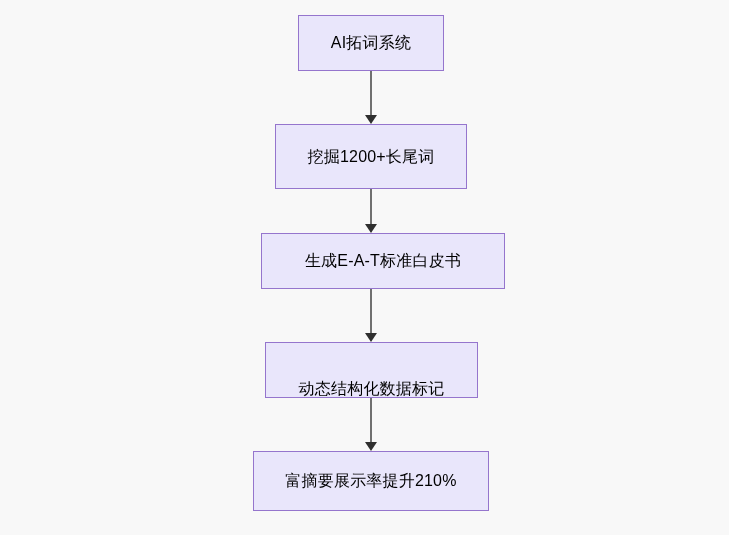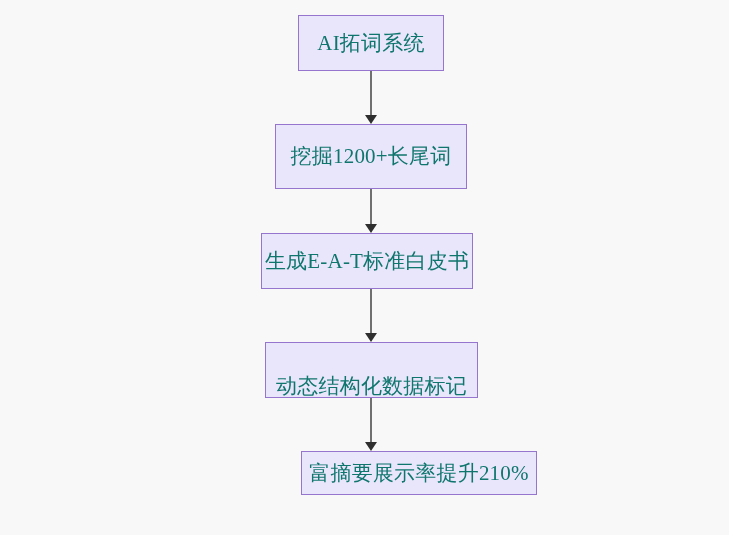--- a/index.html
+++ b/index.html
@@ -20,27 +20,26 @@
     background: #f8f8f8;
   }
   .node {
     position: absolute;
     box-sizing: border-box;
     background: #e9e6fb;
     border: 1.6px solid #9575cd;
     display: flex;
     align-items: center;
     justify-content: center;
-    color: #0f766e;
-    font-size: 21px;
+    color: #000000;
+    font-size: 16px;
     line-height: 1;
     letter-spacing: 0.2px;
     white-space: nowrap;
     user-select: none;
-    font-family: Liberation Serif, serif;
   }
   .node-label {
     display: block;
   }
   .connector {
     position: absolute;
     width: 26px;
     display: flex;
     flex-direction: column;
     align-items: center;
@@ -86,25 +85,25 @@
   </div>
 
   <div class="node" style="left:298px; top:15px; width:146px; height:56px;">
     <span class="node-label">AI拓词系统</span>
   </div>
 
   <div class="node" style="left:275px; top:124px; width:192px; height:65px;">
     <span class="node-label">挖掘1200+长尾词</span>
   </div>
 
-  <div class="node" style="left:261px; top:233px; width:212px; height:56px;">
+  <div class="node" style="left:261px; top:233px; width:244px; height:56px;">
     <span class="node-label">生成E-A-T标准白皮书</span>
   </div>
 
   <div class="node" style="left:265px; top:342px; width:213px; height:56px;align-items:flex-end;">
     <span class="node-label">动态结构化数据标记</span>
   </div>
 
-  <div class="node" style="left:253px; top:451px; width:236px; height:44px;margin-left:48px;">
+  <div class="node" style="left:253px; top:451px; width:236px; height:60px;">
     <span class="node-label">富摘要展示率提升210%</span>
   </div>
 
 </div>
 
 </body></html>

